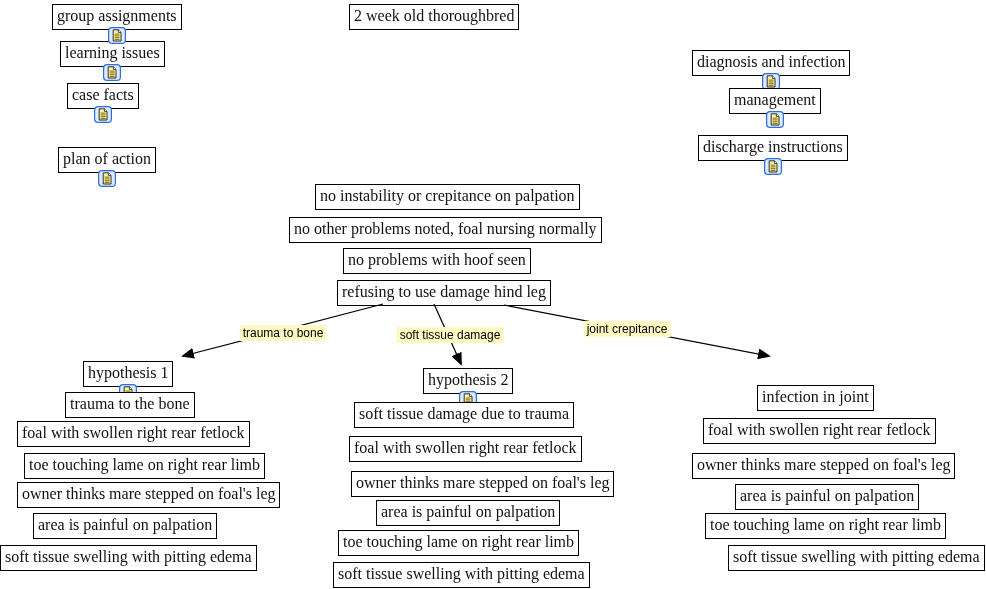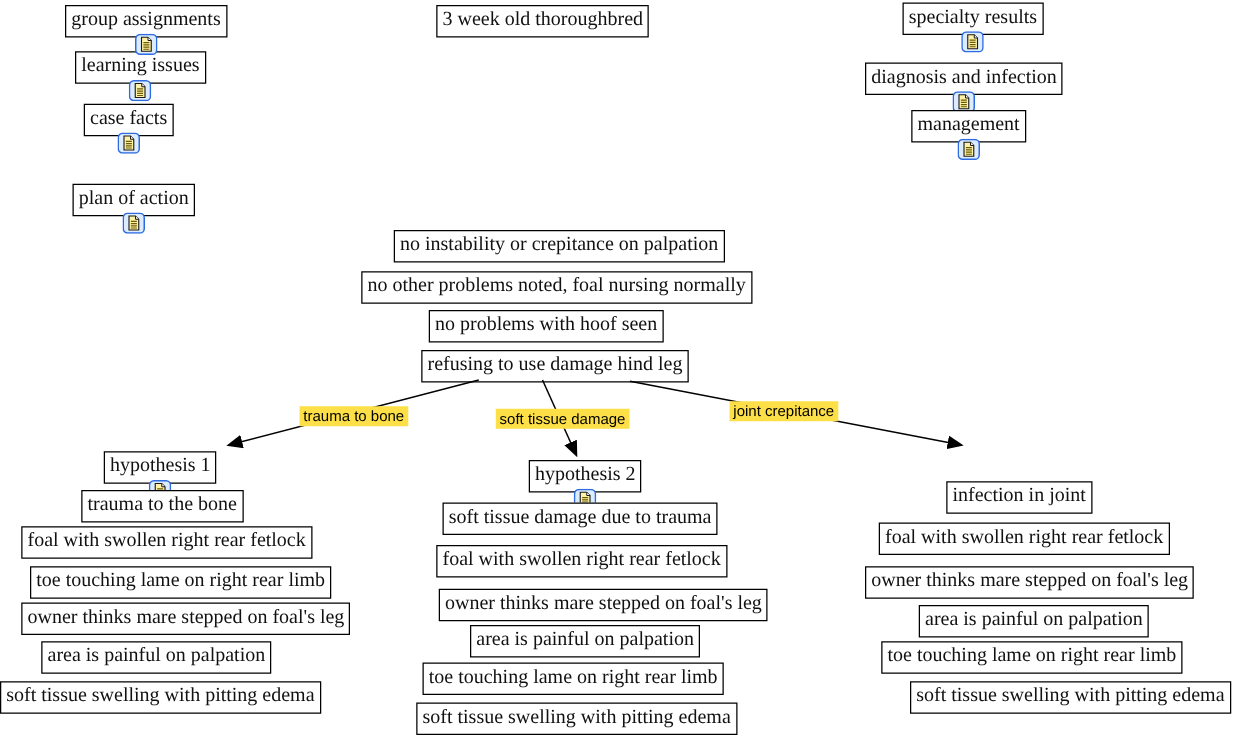--- a/index.html
+++ b/index.html
@@ -13,21 +13,21 @@
     white-space:nowrap;z-index:1;box-sizing:border-box;
   }
   .doc-icon{
     position:absolute;left:50%;bottom:-15px;transform:translateX(-50%);
     width:18px;height:17px;z-index:4;display:block;line-height:0;
   }
   .wires{position:absolute;left:0;top:0;z-index:2;pointer-events:none;}
   .link-label{
     position:absolute;transform:translate(-50%,-50%);
     font-family:"Liberation Sans", sans-serif;font-size:12px;line-height:14px;
-    color:#000;background:#fde047;padding:1px 3px;white-space:nowrap;z-index:3;
+    color:#000;background:#fef9c3;padding:1px 3px;white-space:nowrap;z-index:3;
   }
 </style>
 </head>
 <body>
 
 <div class="stage">
 
   <svg class="wires" width="986" height="589">
     <defs>
       <marker id="arrow" markerWidth="13" markerHeight="11" refX="11" refY="5.5" orient="auto" markerUnits="userSpaceOnUse">
@@ -74,50 +74,50 @@
     <span>plan of action</span>
     <span class="doc-icon"><svg width="18" height="17" viewBox="0 0 18 17" xmlns="http://www.w3.org/2000/svg">
           <rect x="0.6" y="0.6" width="16.8" height="15.8" rx="3.5" fill="#dcebfd" stroke="#2d6ce0" stroke-width="1.2"></rect>
           <path d="M5.2 2.8 H10.4 L13 5.4 V14 H5.2 Z" fill="#fdf2a7" stroke="#1a1a1a" stroke-width="0.9"></path>
           <path d="M10.4 2.8 V5.4 H13" fill="#ffffff" stroke="#1a1a1a" stroke-width="0.8"></path>
           <path d="M6.7 7.1 H11.5 M6.7 8.9 H11.5 M6.7 10.7 H11.5 M6.7 12.4 H11.5" stroke="#6b5a00" stroke-width="0.9"></path>
         </svg></span>
   </div>
 
   <div class="node" style="left:349px;top:4px">
-    <span>3 week old thoroughbred</span>
-  </div>
-
-  <div class="node" style="left:722px;top:2px">
-    <span>specialty results</span>
-    <span class="doc-icon"><svg width="18" height="17" viewBox="0 0 18 17" xmlns="http://www.w3.org/2000/svg">
-          <rect x="0.6" y="0.6" width="16.8" height="15.8" rx="3.5" fill="#dcebfd" stroke="#2d6ce0" stroke-width="1.2"></rect>
-          <path d="M5.2 2.8 H10.4 L13 5.4 V14 H5.2 Z" fill="#fdf2a7" stroke="#1a1a1a" stroke-width="0.9"></path>
-          <path d="M10.4 2.8 V5.4 H13" fill="#ffffff" stroke="#1a1a1a" stroke-width="0.8"></path>
-          <path d="M6.7 7.1 H11.5 M6.7 8.9 H11.5 M6.7 10.7 H11.5 M6.7 12.4 H11.5" stroke="#6b5a00" stroke-width="0.9"></path>
-        </svg></span>
-  </div>
+    <span>2 week old thoroughbred</span>
+  </div>
+
   <div class="node" style="left:692px;top:50px">
     <span>diagnosis and infection</span>
     <span class="doc-icon"><svg width="18" height="17" viewBox="0 0 18 17" xmlns="http://www.w3.org/2000/svg">
           <rect x="0.6" y="0.6" width="16.8" height="15.8" rx="3.5" fill="#dcebfd" stroke="#2d6ce0" stroke-width="1.2"></rect>
           <path d="M5.2 2.8 H10.4 L13 5.4 V14 H5.2 Z" fill="#fdf2a7" stroke="#1a1a1a" stroke-width="0.9"></path>
           <path d="M10.4 2.8 V5.4 H13" fill="#ffffff" stroke="#1a1a1a" stroke-width="0.8"></path>
           <path d="M6.7 7.1 H11.5 M6.7 8.9 H11.5 M6.7 10.7 H11.5 M6.7 12.4 H11.5" stroke="#6b5a00" stroke-width="0.9"></path>
         </svg></span>
   </div>
   <div class="node" style="left:729px;top:88px">
     <span>management</span>
     <span class="doc-icon"><svg width="18" height="17" viewBox="0 0 18 17" xmlns="http://www.w3.org/2000/svg">
           <rect x="0.6" y="0.6" width="16.8" height="15.8" rx="3.5" fill="#dcebfd" stroke="#2d6ce0" stroke-width="1.2"></rect>
           <path d="M5.2 2.8 H10.4 L13 5.4 V14 H5.2 Z" fill="#fdf2a7" stroke="#1a1a1a" stroke-width="0.9"></path>
           <path d="M10.4 2.8 V5.4 H13" fill="#ffffff" stroke="#1a1a1a" stroke-width="0.8"></path>
           <path d="M6.7 7.1 H11.5 M6.7 8.9 H11.5 M6.7 10.7 H11.5 M6.7 12.4 H11.5" stroke="#6b5a00" stroke-width="0.9"></path>
         </svg></span>
   </div>
+  <div class="node" style="left:698px;top:135px">
+    <span>discharge instructions</span>
+    <span class="doc-icon"><svg width="18" height="17" viewBox="0 0 18 17" xmlns="http://www.w3.org/2000/svg">
+          <rect x="0.6" y="0.6" width="16.8" height="15.8" rx="3.5" fill="#dcebfd" stroke="#2d6ce0" stroke-width="1.2"></rect>
+          <path d="M5.2 2.8 H10.4 L13 5.4 V14 H5.2 Z" fill="#fdf2a7" stroke="#1a1a1a" stroke-width="0.9"></path>
+          <path d="M10.4 2.8 V5.4 H13" fill="#ffffff" stroke="#1a1a1a" stroke-width="0.8"></path>
+          <path d="M6.7 7.1 H11.5 M6.7 8.9 H11.5 M6.7 10.7 H11.5 M6.7 12.4 H11.5" stroke="#6b5a00" stroke-width="0.9"></path>
+        </svg></span>
+  </div>
 
   <div class="node" style="left:315px;top:184px">
     <span>no instability or crepitance on palpation</span>
   </div>
   <div class="node" style="left:343px;top:248px">
     <span>no problems with hoof seen</span>
   </div>
   <div class="node" style="left:289px;top:217px">
     <span>no other problems noted, foal nursing normally</span>
   </div>

